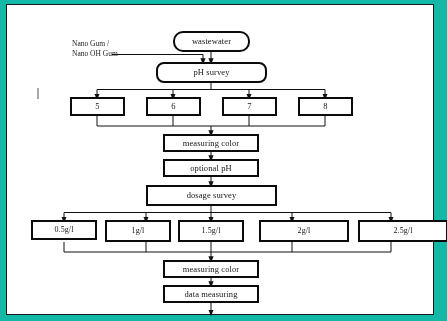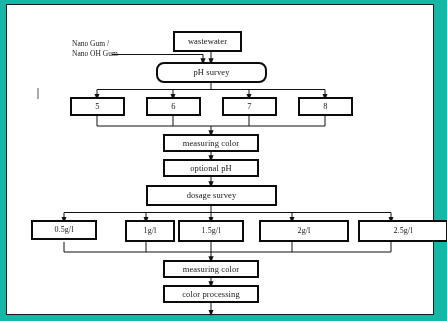--- a/index.html
+++ b/index.html
@@ -140,21 +140,21 @@
 
       <line x1="211" y1="303" x2="211" y2="313" marker-end="url(#arw)"></line>
     </g>
   </svg>
 
   <div class="side-label" style="left:72px; top:39px;">
     <span>Nano Gum /</span>
     <span class="l2">Nano OH Gum</span>
   </div>
 
-  <div class="node proc heavy" style="left:173px; top:31px; width:69px; height:21px;">
+  <div class="node proc heavy" style="left:173px; top:31px; width:77px; height:21px;border-radius:10px;">
     <span class="lbl">wastewater</span>
   </div>
 
   <div class="node proc heavy" style="left:156px; top:62px; width:111px; height:21px;border-radius:8px;">
     <span class="lbl">pH survey</span>
   </div>
 
   <div class="node ph heavy" style="left:70px; top:97px; width:55px; height:19px;">
     <span class="lbl">5</span>
   </div>
@@ -176,34 +176,34 @@
     <span class="lbl">optional pH</span>
   </div>
 
   <div class="node proc heavy" style="left:146px; top:185px; width:131px; height:21px;">
     <span class="lbl">dosage survey</span>
   </div>
 
   <div class="node dose heavy" style="left:31px; top:220px; width:66px; height:20px;">
     <span class="lbl">0.5g/l</span>
   </div>
-  <div class="node dose heavy" style="left:125px; top:220px; width:50px; height:22px;">
+  <div class="node dose heavy" style="left:105px; top:220px; width:66px; height:22px;">
     <span class="lbl">1g/l</span>
   </div>
   <div class="node dose heavy" style="left:178px; top:220px; width:66px; height:22px;">
     <span class="lbl">1.5g/l</span>
   </div>
   <div class="node dose heavy" style="left:259px; top:220px; width:90px; height:22px;">
     <span class="lbl">2g/l</span>
   </div>
   <div class="node dose heavy" style="left:358px; top:220px; width:90px; height:22px;">
     <span class="lbl">2.5g/l</span>
   </div>
 
   <div class="node proc heavy" style="left:163px; top:260px; width:96px; height:18px;">
     <span class="lbl">measuring color</span>
   </div>
 
   <div class="node proc heavy" style="left:163px; top:285px; width:96px; height:18px;">
-    <span class="lbl">color processing</span>
+    <span class="lbl">data measuring</span>
   </div>
 
 </div>
 
 </body></html>

